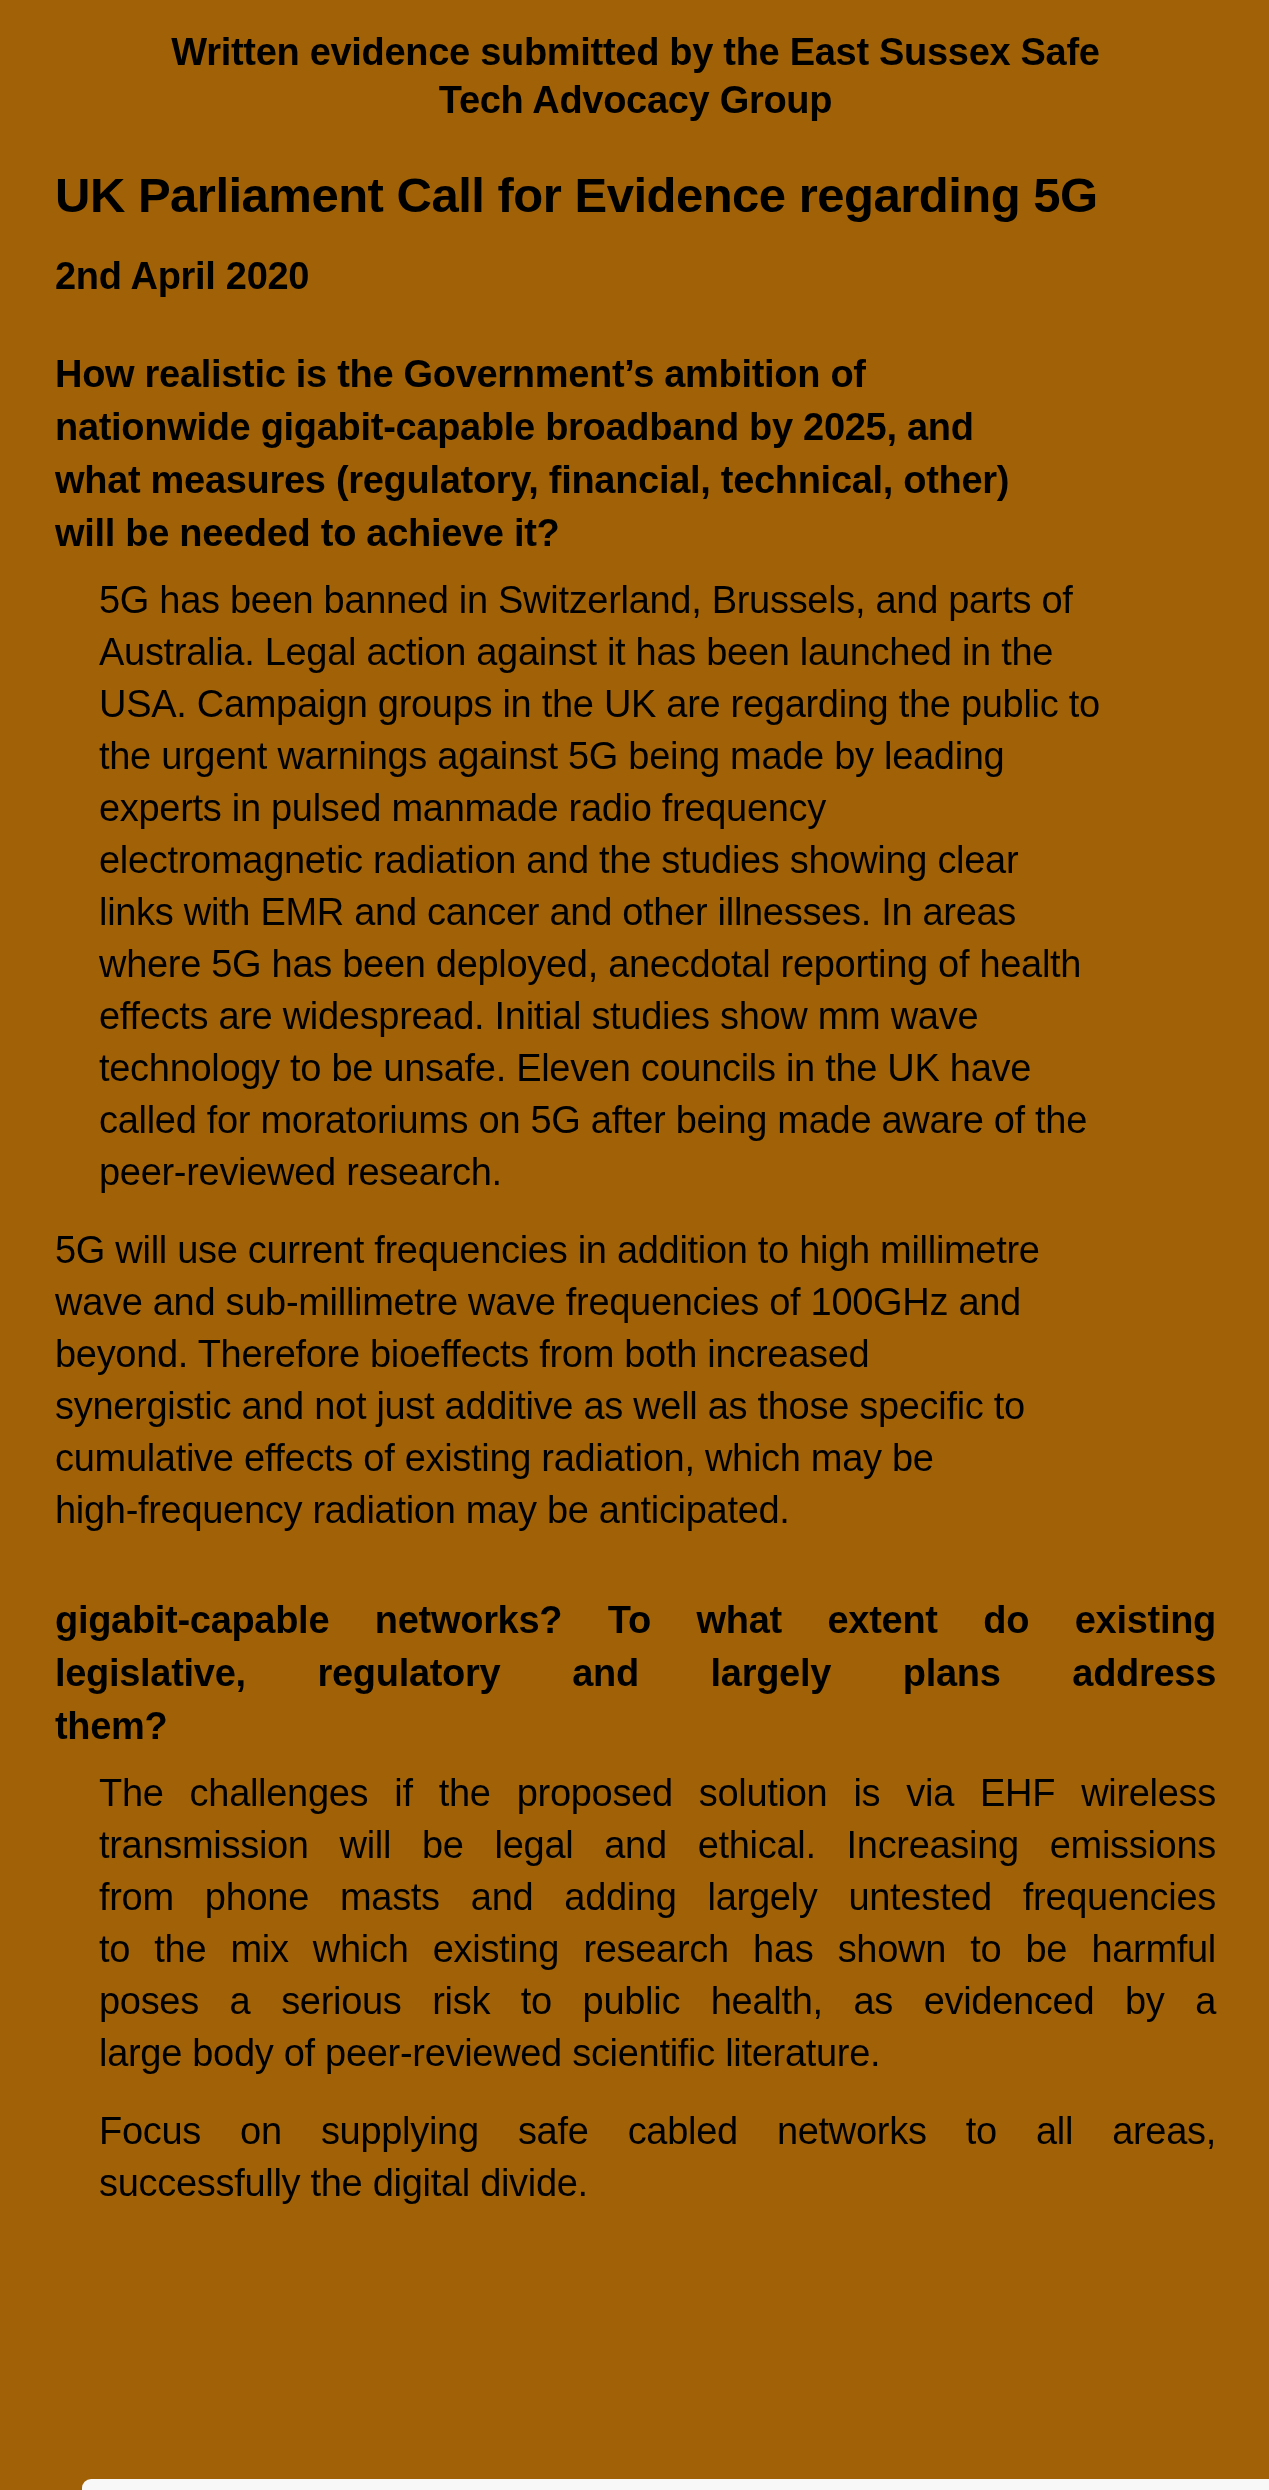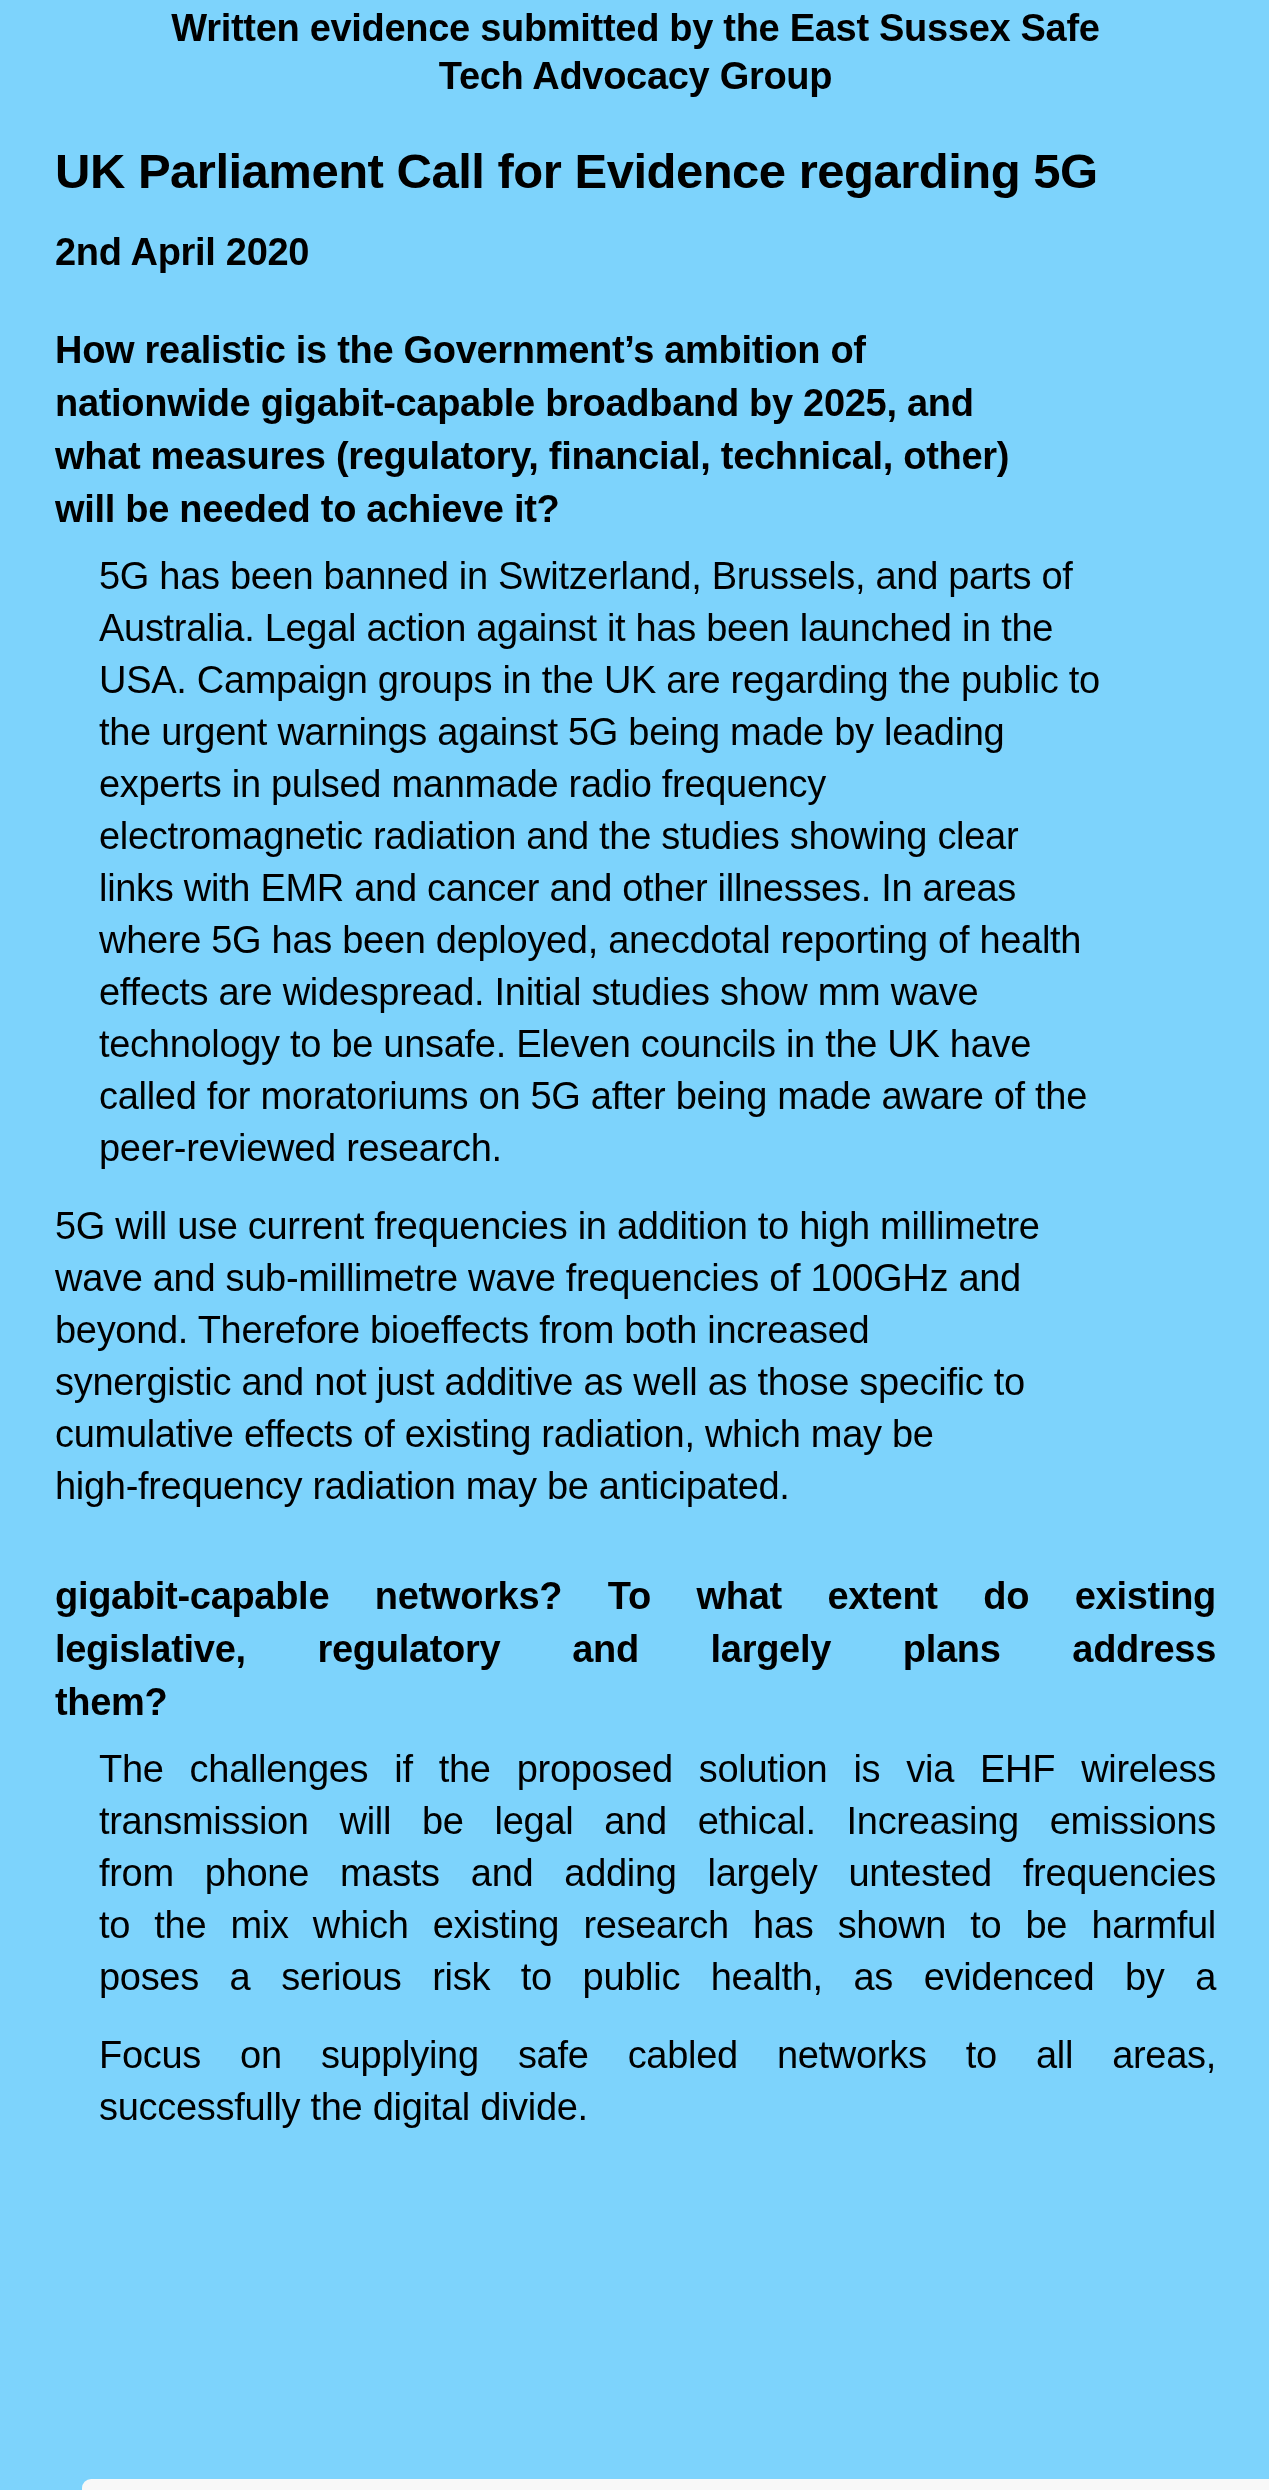--- a/index.html
+++ b/index.html
@@ -1,25 +1,25 @@
 <!DOCTYPE html>
 <html><head>
 <meta charset="utf-8">
 <style>
   html, body { margin: 0; padding: 0; background: #ffffff; }
   .page {
     position: relative;
     width: 1269px;
     height: 2490px;
-    background: #7dd3fc;
+    background: #a16207;
     color: #000000;
     font-family: "Liberation Sans", sans-serif;
     overflow: hidden;
     box-sizing: border-box;
-    padding: 4px 53px 0 55px;
+    padding: 28px 53px 0 55px;
   }
   .center-title {
     font-size: 38px;
     font-weight: bold;
     line-height: 48px;
     text-align: center;
     letter-spacing: -0.3px;
   }
   .main-heading {
     margin-top: 40px;
@@ -109,20 +109,21 @@
         <div class="line">gigabit-capable networks? To what extent do existing</div>
         <div class="line">legislative, regulatory and largely plans address</div>
         <div class="line last">them?</div>
       </div>
       <div class="section paragraph align-justify after-question">
         <div class="line">The challenges if the proposed solution is via EHF wireless</div>
         <div class="line">transmission will be legal and ethical. Increasing emissions</div>
         <div class="line">from phone masts and adding largely untested frequencies</div>
         <div class="line">to the mix which existing research has shown to be harmful</div>
         <div class="line">poses a serious risk to public health, as evidenced by a</div>
+        <div class="line last">large body of peer-reviewed scientific literature.</div>
       </div>
       <div class="section paragraph align-justify after-question">
         <div class="line">Focus on supplying safe cabled networks to all areas,</div>
         <div class="line last">successfully the digital divide.</div>
       </div>
     </div>
 
   <div class="page-edge-bar"></div>
 
 </div>

